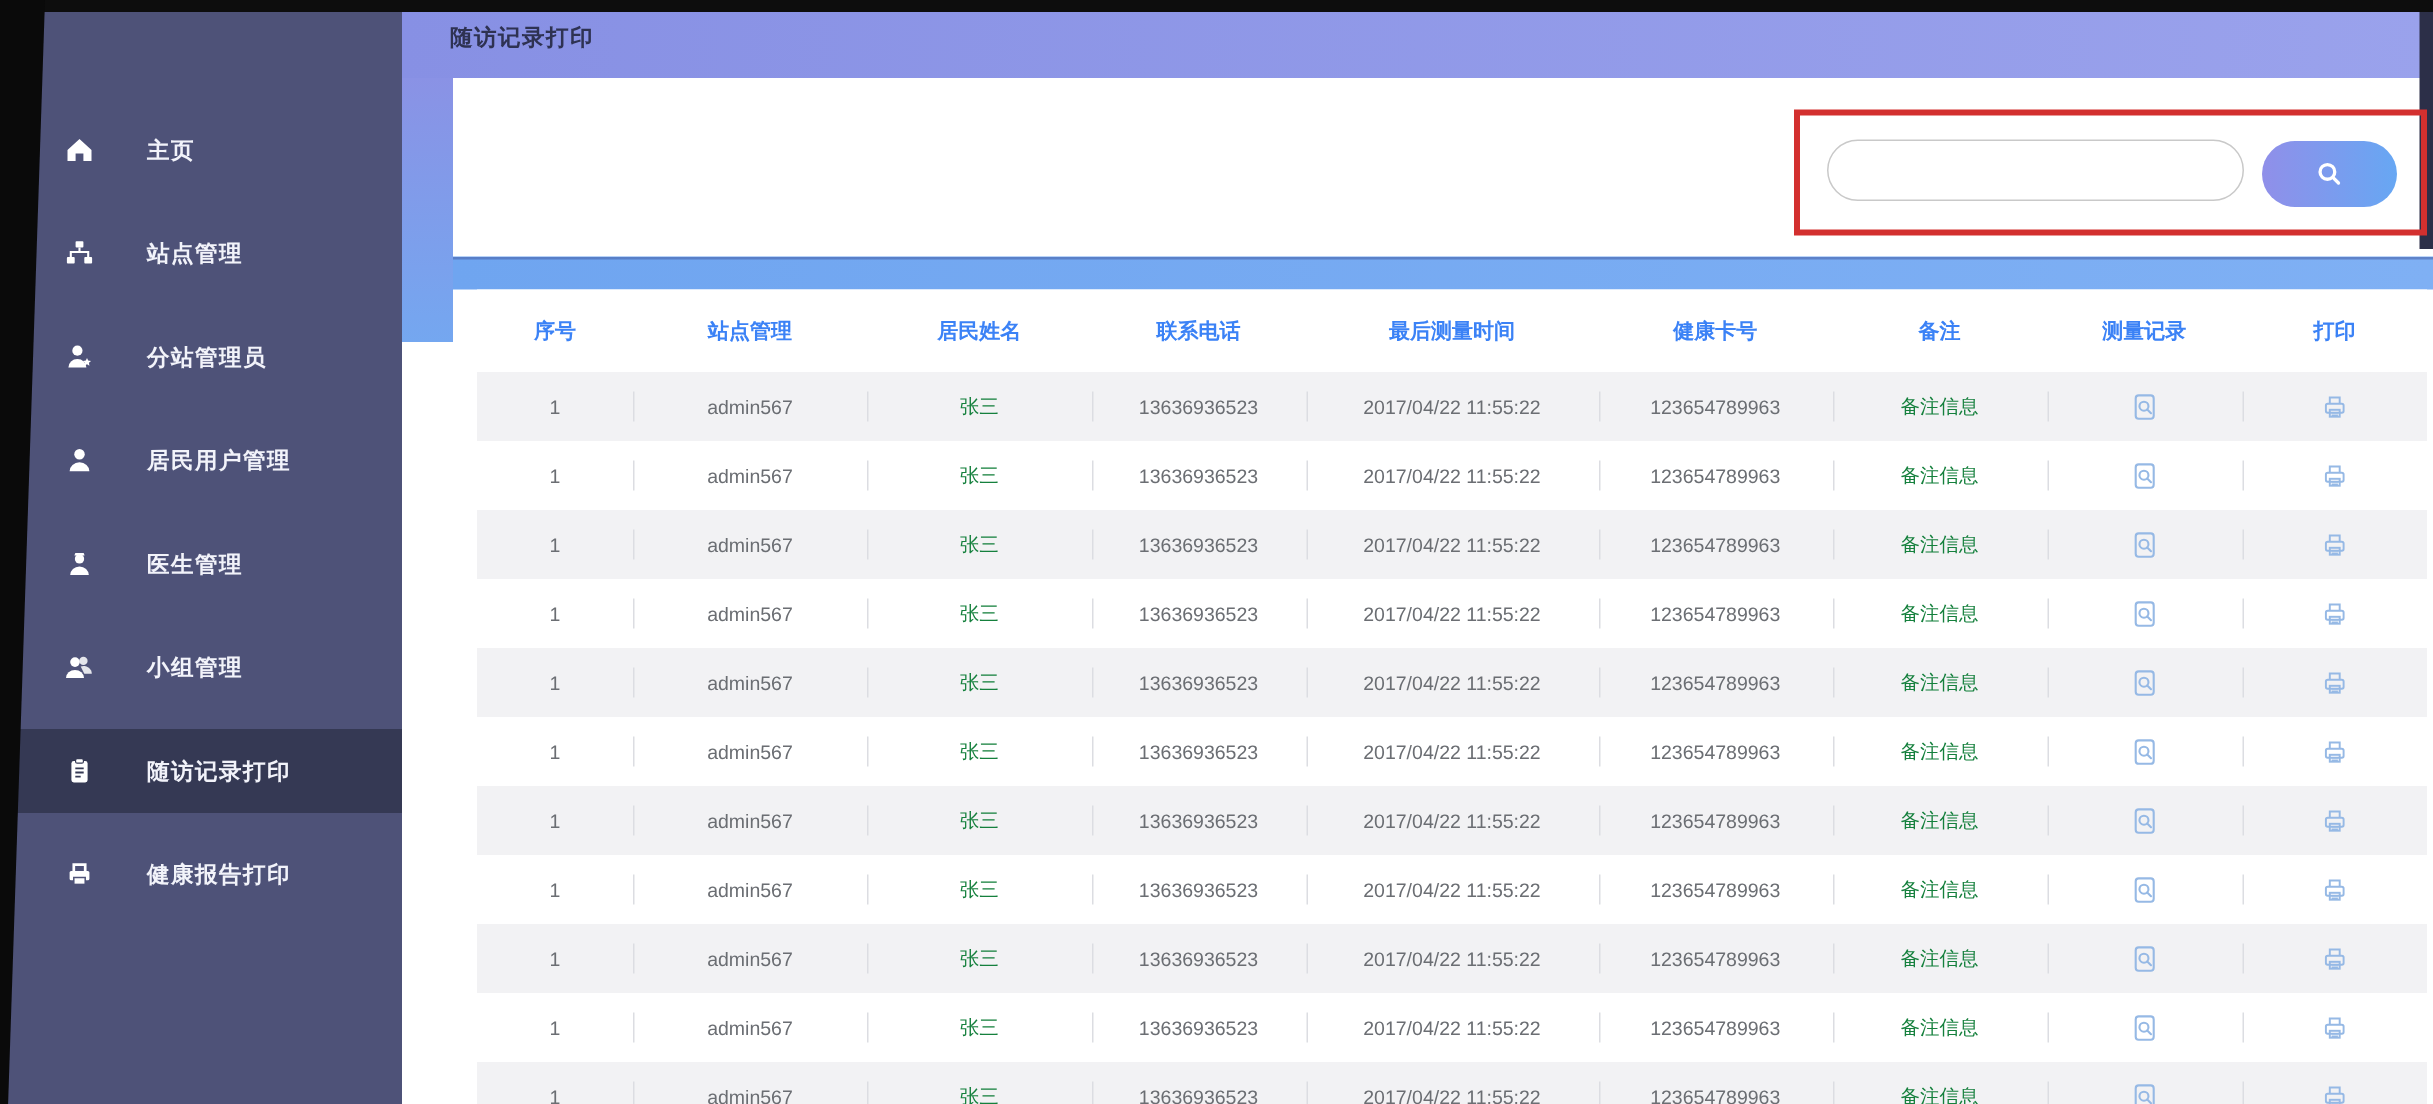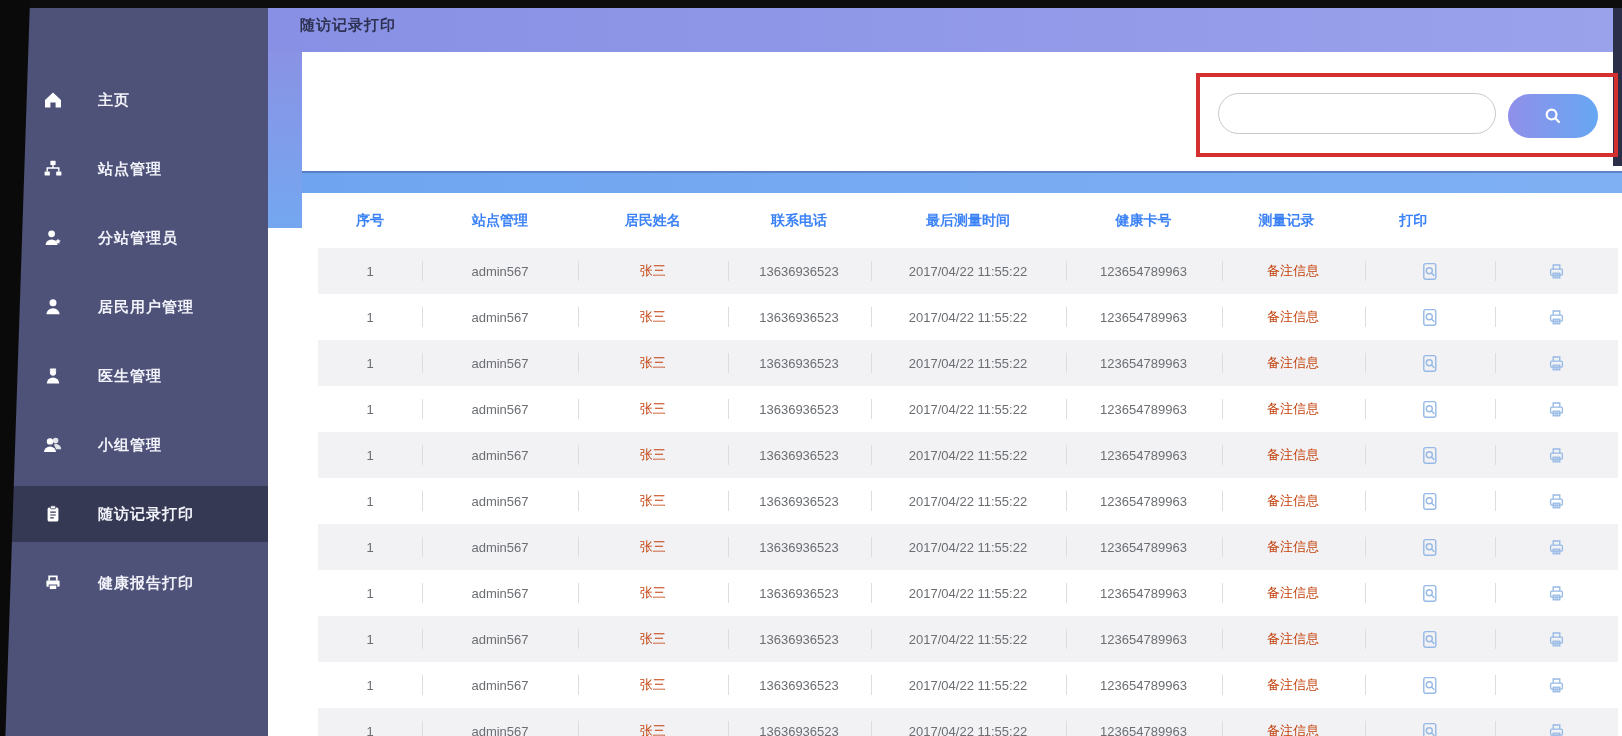--- a/index.html
+++ b/index.html
@@ -42,21 +42,21 @@
   
   .table { position:absolute; left:318px; top:193px; width:1300px; height:543px; background:#fff; z-index:1; }
   .thead { display:flex; height:55px; align-items:center; }
   .thead .cell { font-weight:bold; color:#3b82f6; font-size:14px; }
   .trow { display:flex; height:46px; align-items:center; }
   .trow:nth-child(odd) { background:#f2f2f4; }
   .cell { position:relative; display:flex; align-items:center; justify-content:center;
     height:100%; font-size:13px; color:#6b6e73; }
   .trow .cell + .cell::before { content:""; position:absolute; left:0; top:50%; transform:translateY(-50%);
     width:1px; height:20px; background:#dcdde2; }
-  .cell.zh { color:#c2410c;font-family:Liberation Serif, serif; }
+  .cell.zh { color:#15803d;font-family:Liberation Serif, serif; }
   .col-0{width:8%} .col-1{width:12%} .col-2{width:11.5%} .col-3{width:11%} .col-4{width:15%}
   .col-5{width:12%} .col-6{width:11%} .col-7{width:10%} .col-8{width:9.5%}
   .icon-btn { display:inline-flex; width:24px; height:24px; align-items:center; justify-content:center; cursor:pointer; }
 
   
   .edge-top { position:absolute; left:0; top:0; width:100%; height:8px; background:#0d0d0d; z-index:9; }
   .edge-left { position:absolute; left:0; top:0; width:30px; height:736px; background:#0a0a0a;
     clip-path:polygon(0 0,100% 0,18% 100%,0 100%); z-index:9; }
   .edge-right { position:absolute; left:1613px; top:0; width:9px; height:166px; background:#2c2f48; z-index:4; }
 </style>
@@ -169,20 +169,21 @@
   <div class="blue-band"></div>
 
   <section class="table">
     <div class="thead">
       <div class="cell col-0">序号</div>
       <div class="cell col-1">站点管理</div>
       <div class="cell col-2">居民姓名</div>
       <div class="cell col-3">联系电话</div>
       <div class="cell col-4">最后测量时间</div>
       <div class="cell col-5">健康卡号</div>
+      <div class="cell col-6">备注</div>
       <div class="cell col-7">测量记录</div>
       <div class="cell col-8">打印</div>
     </div>
     <div class="tbody">
   <div class="trow">
     <div class="cell col-0">1</div>
     <div class="cell col-1">admin567</div>
     <div class="cell col-2 zh">张三</div>
     <div class="cell col-3">13636936523</div>
     <div class="cell col-4">2017/04/22 11:55:22</div>

